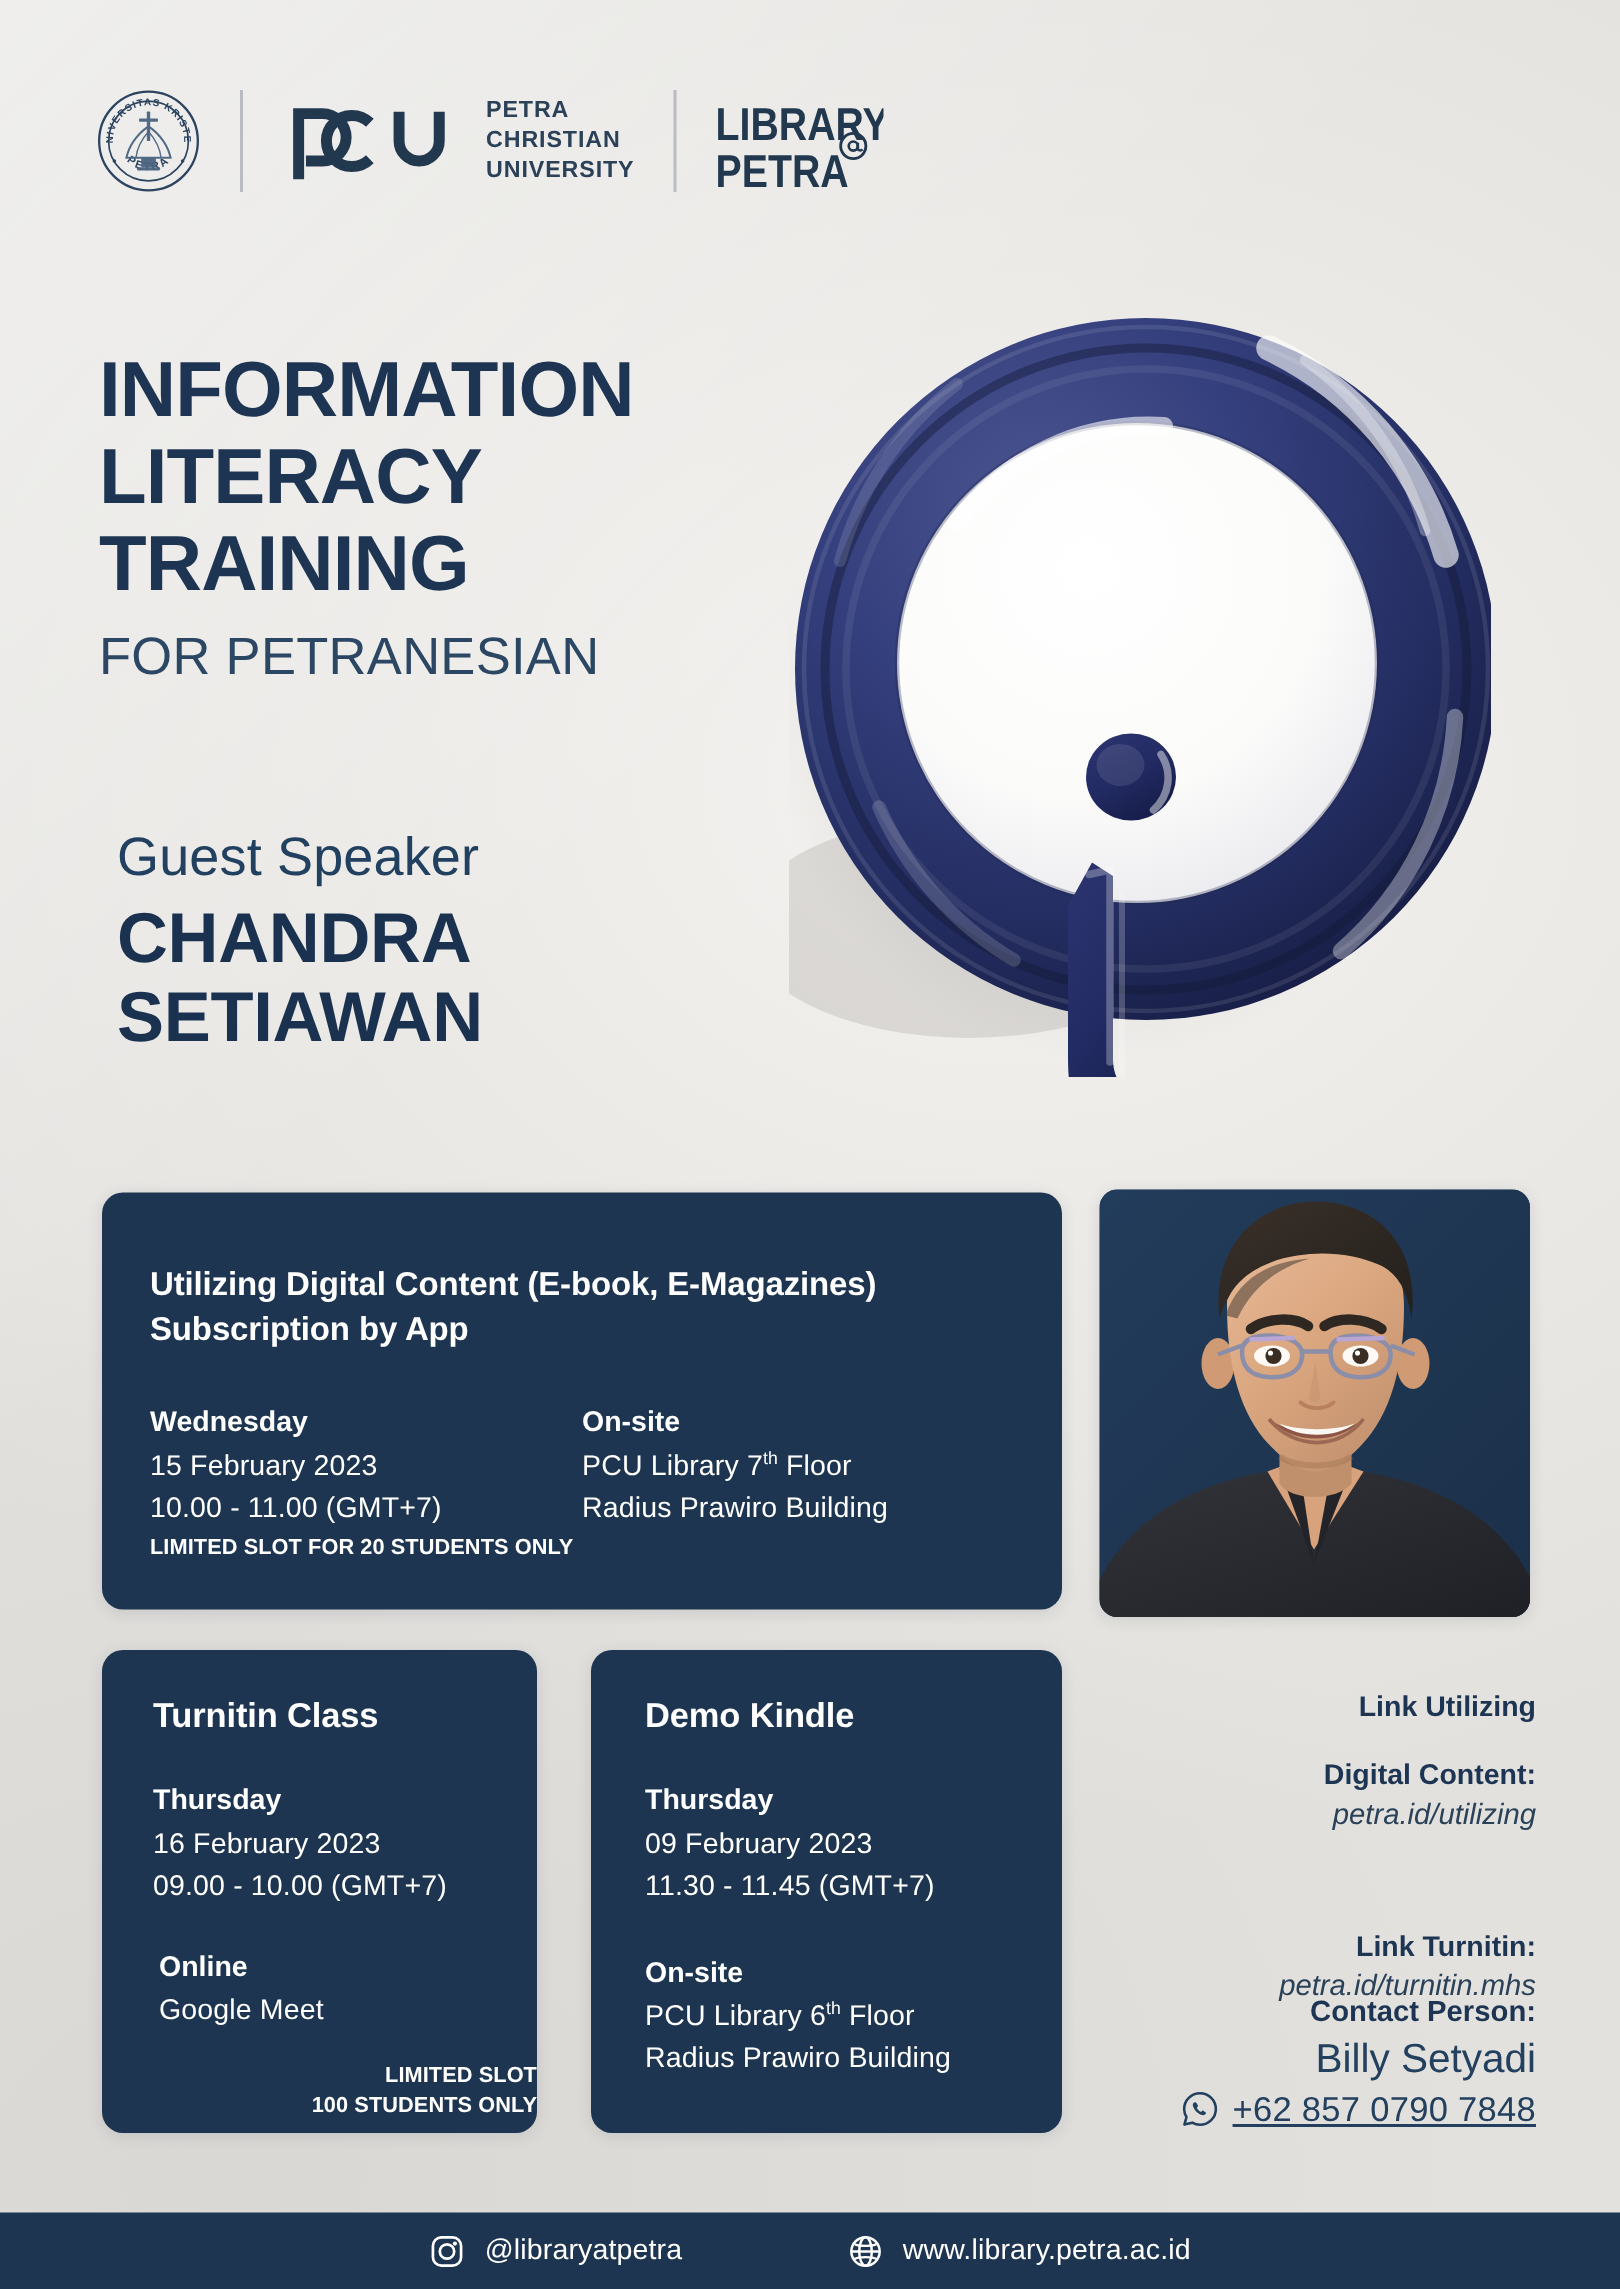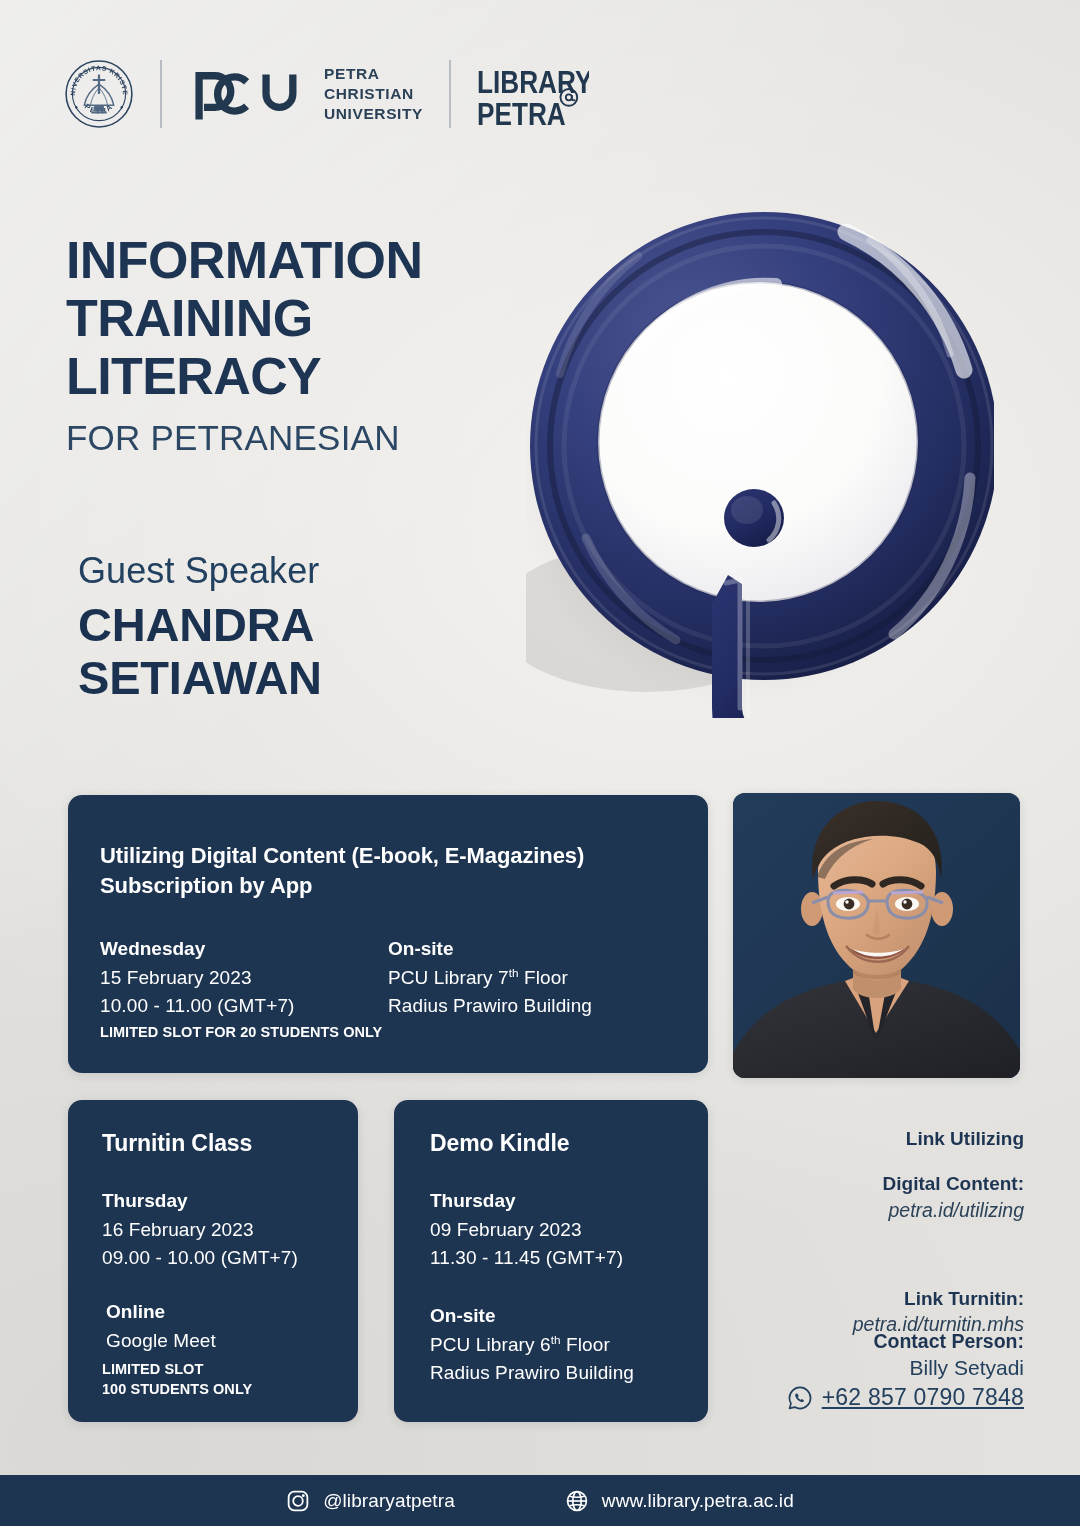--- a/index.html
+++ b/index.html
@@ -141,21 +141,21 @@
   sup { font-size: 0.62em; vertical-align: super; line-height: 0; }
   .limited {
     font-size: 14.5px;
     font-weight: 700;
     letter-spacing: 0.05px;
     line-height: 1.42;
   }
   .card-main .limited { position: absolute; left: 32px; top: 227px; }
   .blk { margin-top: 30px; }
   .blk-tight { margin-top: 26px; }
-  .card-left .limited { margin-top: 4px; }
+  .card-left .limited { margin-top: 19px; text-align: right; }
 
   
   .portrait {
     position: absolute;
     left: 733px; top: 793px;
     width: 287px; height: 285px;
     border-radius: 12px;
     overflow: hidden;
     background: #1e3551;
     z-index: 4;
@@ -193,21 +193,21 @@
     text-align: right;
     z-index: 5;
   }
   .contact-label {
     font-size: 19.5px;
     font-weight: 700;
     color: #1d3553;
     line-height: 1.35;
   }
   .contact-name {
-    font-size: 21px;
+    font-size: 27px;
     font-weight: 400;
     color: #23405e;
     line-height: 1.38;
   }
   .contact-phone-row {
     display: flex;
     align-items: center;
     justify-content: flex-end;
     gap: 9px;
     margin-top: 1px;
@@ -384,22 +384,22 @@
                  C 244 590 208 596 196 574 C 190 562 190 548 190 534 Z" fill="url(#glyphGrad)" transform="translate(-4,-12)"></path>
         <path d="M 200 405 L 214 402 L 214 530" fill="none" stroke="rgba(255,255,255,0.28)" stroke-width="5" stroke-linecap="round"></path>
         <path d="M 222 418 L 222 540 C 222 552 230 560 242 556" fill="none" stroke="rgba(255,255,255,0.22)" stroke-width="4"></path>
       </g>
     </svg>
   </div>
 
   <div class="title-block">
     <div class="title-main">
       <div>INFORMATION</div>
+      <div>LITERACY</div>
       <div>TRAINING</div>
-      <div>LITERACY</div>
     </div>
     <div class="title-sub">FOR PETRANESIAN</div>
   </div>
 
   <div class="speaker-block">
     <div class="speaker-label">Guest Speaker</div>
     <div class="speaker-name">
       <div>CHANDRA</div>
       <div>SETIAWAN</div>
     </div>

